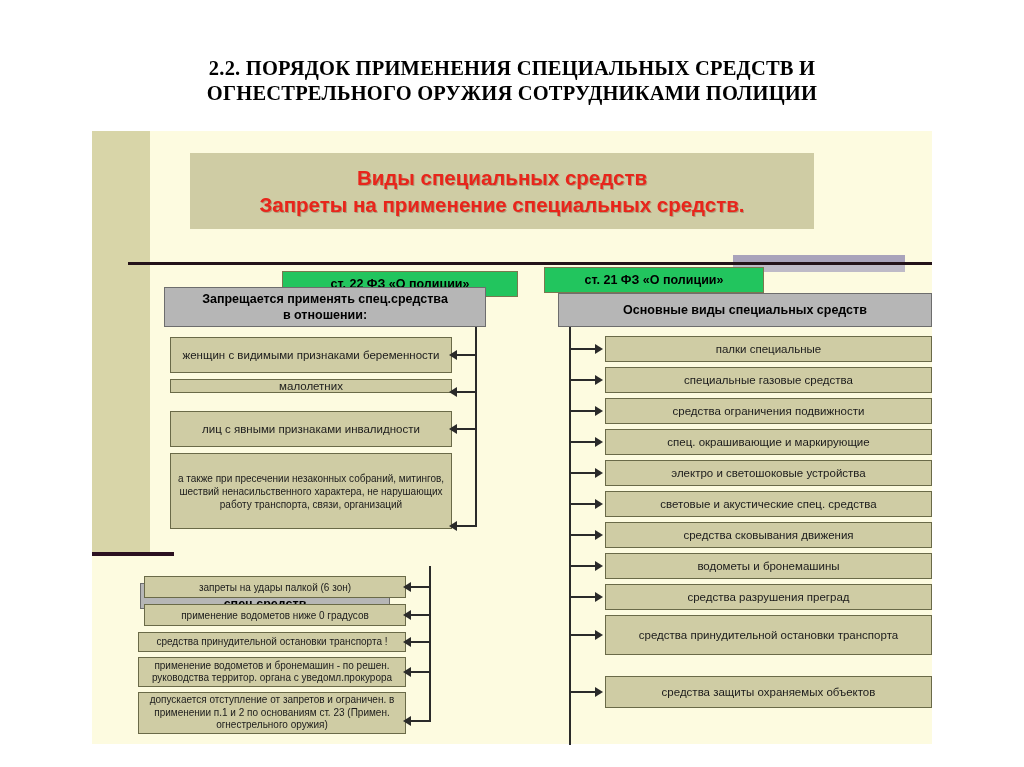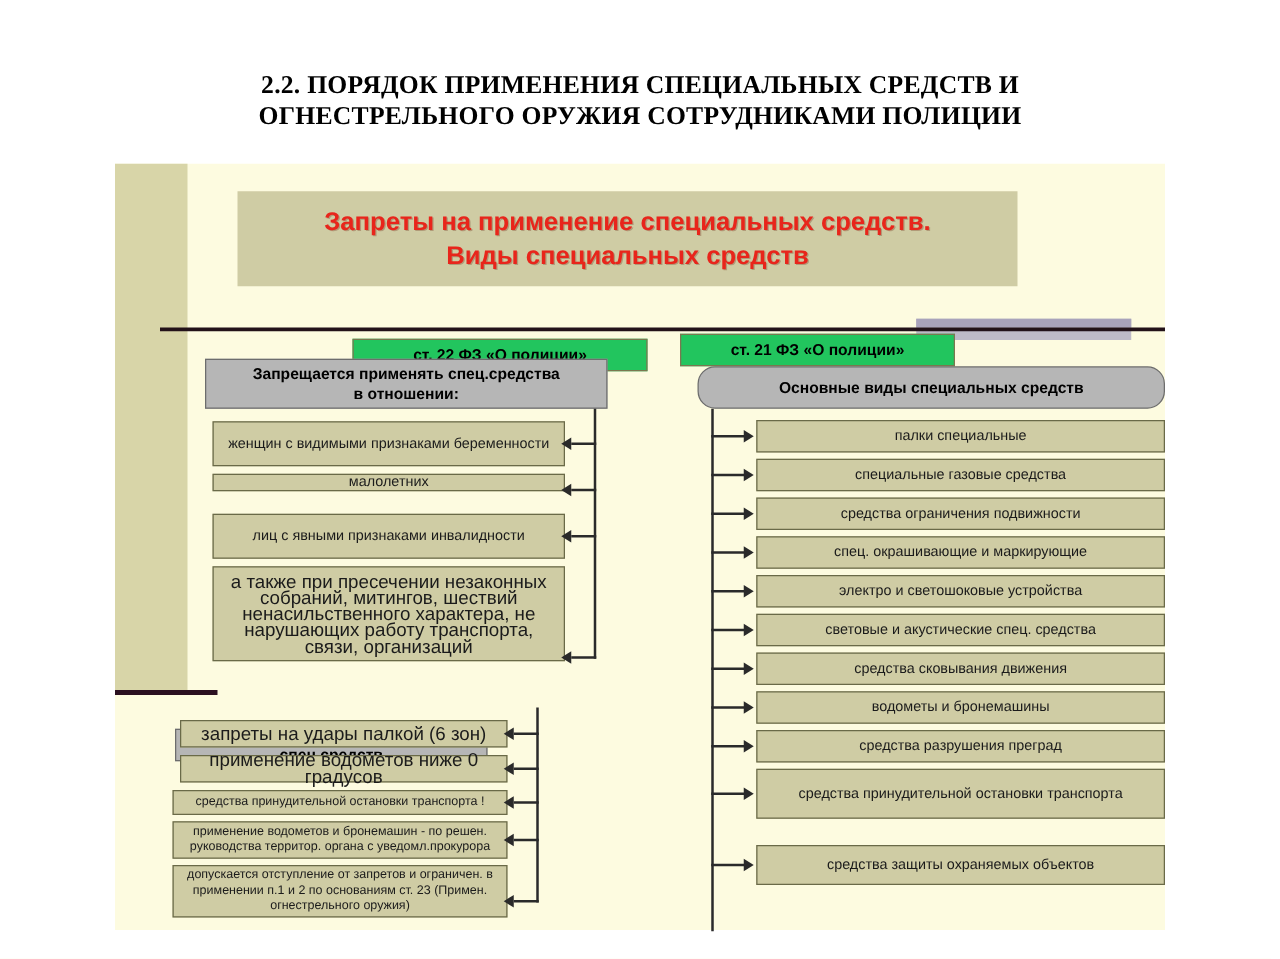--- a/index.html
+++ b/index.html
@@ -72,21 +72,21 @@
     position:absolute;background:#22c55e;border:1.5px solid #7a7850;
     box-sizing:border-box;color:#000;font-weight:bold;font-size:12.5px;
     display:flex;align-items:center;justify-content:center;text-align:center;
   }
   .item{
     position:absolute;background:#cfcca4;border:1.5px solid #6a6a48;
     box-sizing:border-box;color:#1b1b1b;font-size:11.5px;line-height:14px;
     display:flex;align-items:center;justify-content:center;text-align:center;
     padding:1px 5px;
   }
-  .item.sm{font-size:15px;line-height:13px;}
+  .item.sm{font-size:10px;line-height:13px;}
   .item.xs{font-size:10px;line-height:12.5px;}
 
   
   .vline{position:absolute;background:#2a2a2a;width:2px;}
   .hline{position:absolute;background:#2a2a2a;height:2px;}
   .arrow-l{
     position:absolute;width:0;height:0;
     border-top:5px solid transparent;border-bottom:5px solid transparent;
     border-right:8px solid #2a2a2a;
   }
@@ -106,22 +106,22 @@
     <span class="l2">ОГНЕСТРЕЛЬНОГО ОРУЖИЯ СОТРУДНИКАМИ ПОЛИЦИИ</span>
   </div>
 
   <div class="slide">
 
     <div class="slide-sidebar"></div>
     <div class="sidebar-underline"></div>
 
     <div class="banner">
       <div class="banner-txt">
+        <span>Виды специальных средств</span>
         <span>Запреты на применение специальных средств.</span>
-        <span>Виды специальных средств</span>
       </div>
     </div>
 
     <div class="divider-cap"></div>
     <div class="divider-cap2"></div>
     <div class="divider"></div>
 
     <div class="tagbox" style="left:190px;top:140px;width:236px;height:26px;">
       <span>ст. 22 ФЗ «О полиции»</span>
     </div>
@@ -190,21 +190,21 @@
     <div class="item xs" style="left:46px;top:561px;width:268px;height:42px;">
       <span>допускается отступление от запретов и ограничен. в применении п.1 и 2 по основаниям ст. 23 (Примен. огнестрельного оружия)</span>
     </div>
     <div class="hline" style="left:319px;top:589px;width:20px;"></div>
     <div class="arrow-l" style="left:311px;top:585px;"></div>
 
     <div class="tagbox" style="left:452px;top:136px;width:220px;height:26px;">
       <span>ст. 21 ФЗ «О полиции»</span>
     </div>
 
-    <div class="hdr" style="left:466px;top:162px;width:374px;height:34px;border-radius:14px;">
+    <div class="hdr" style="left:466px;top:162px;width:374px;height:34px;">
       <span>Основные виды специальных средств</span>
     </div>
 
     <div class="vline" style="left:477px;top:196px;height:418px;"></div>
 
     <div class="item" style="left:513px;top:205px;width:327px;height:26px;">
       <span>палки специальные</span>
     </div>
     <div class="hline" style="left:477px;top:217px;width:28px;"></div>
     <div class="arrow-r" style="left:503px;top:213px;"></div>

